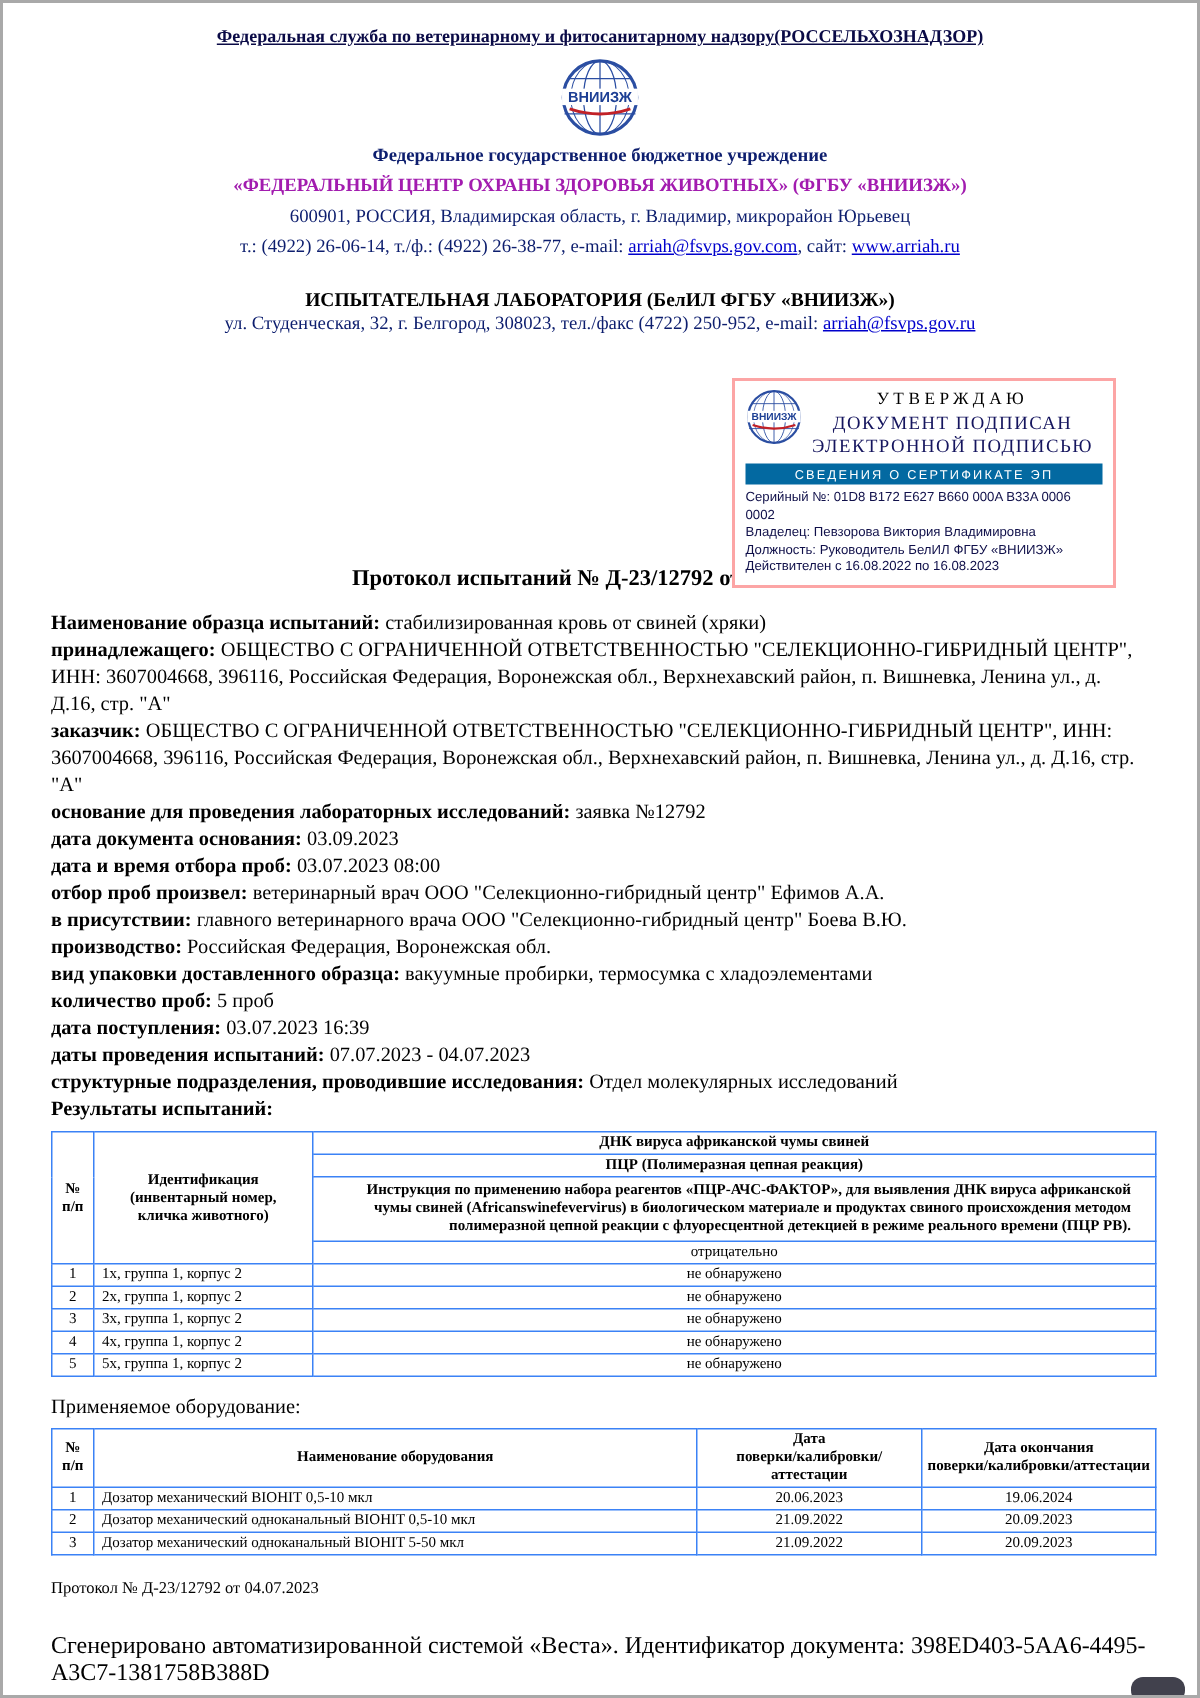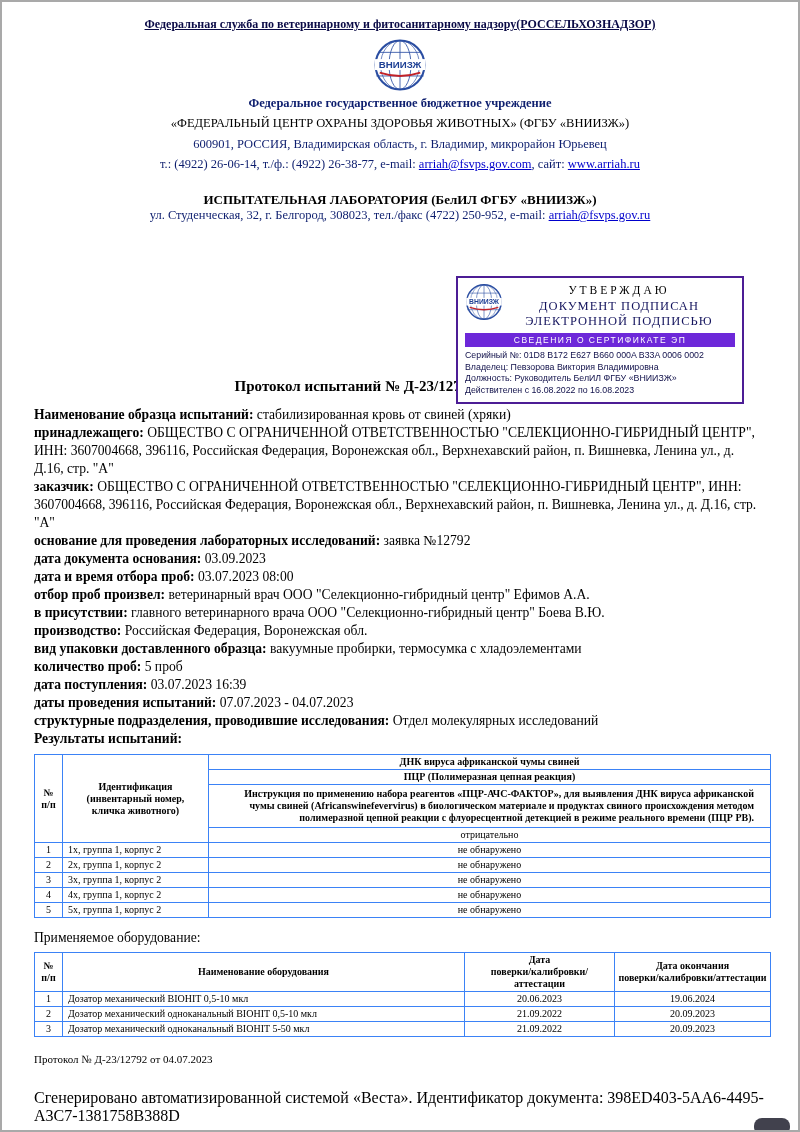--- a/index.html
+++ b/index.html
@@ -6,37 +6,37 @@
   html,body { background:#ffffff; }
   body { font-family:"Liberation Serif","DejaVu Serif",serif; color:#000; }
   .page { position:relative; width:800px; height:1132px; background:#fff;
           border:2px solid #a9a9a9; margin:0 auto; overflow:hidden; }
 
   
   .header { padding-top:15px; text-align:center; }
   .agency { font-size:12px; font-weight:700; text-decoration:underline; color:#0a0a46; }
   .logo-main { width:54px; height:54px; margin:6px auto 4px; display:block; }
   .org-type  { font-size:12.5px; font-weight:700; color:#0d1e6e; margin-top:2px; }
-  .org-name  { font-size:12.5px; font-weight:400; color:#000000; margin-top:5px; }
+  .org-name  { font-size:12.5px; font-weight:700; color:#a21caf; margin-top:5px; }
   .org-address  { font-size:12.5px; color:#0d1e6e; margin-top:6px; }
   .org-contacts { font-size:12.5px; color:#0d1e6e; margin-top:5px; }
   .lab-name  { font-size:13px; font-weight:700; color:#000; margin-top:20px; }
   .lab-accred   { font-size:12.5px; color:#0d1e6e; margin-top:7px; }
   .lab-address  { font-size:12.5px; color:#0d1e6e; margin-top:0; }
   .lnk { color:#0000cc; text-decoration:underline; cursor:pointer; }
 
   
-  .stamp { position:absolute; top:274px; right:54px; width:288px; background:#fff;
-           border:2px solid #4c1d95; padding:5px 7px 6px; }
+  .stamp { position:absolute; top:250px; right:54px; width:256px; background:#fff;
+           border:2px solid #fca5a5; padding:5px 7px 6px; }
   .stamp-top { display:flex; align-items:flex-start; }
   .stamp-logo { width:38px; height:38px; flex:0 0 38px; }
   .stamp-right { flex:1; text-align:center; padding-top:1px; }
   .stamp-approve { font-size:11.5px; letter-spacing:3px; color:#000; }
   .stamp-doc { font-size:12.5px; line-height:15px; letter-spacing:1px; color:#15155e; margin-top:3px; }
-  .stamp-bar { margin-top:4px; background:#6d28d9; color:#fff; font-size:8.5px;
+  .stamp-bar { margin-top:4px; background:#0369a1; color:#fff; font-size:8.5px;
                letter-spacing:1.5px; text-align:center; padding:2px 0;
                font-family:"Liberation Sans","DejaVu Sans",sans-serif; }
   .stamp-details { margin-top:3px; font-size:8.8px; line-height:11.5px; color:#10104a;
                    text-align:left; font-family:"Liberation Sans","DejaVu Sans",sans-serif; }
 
   
   .doc-title { margin-top:155px; text-align:center; font-size:15px; font-weight:700; }
   .fields { margin:11px 32px 0; font-size:13.6px; line-height:18px; }
   .field { margin:0; }
   .field b { font-weight:700; }

